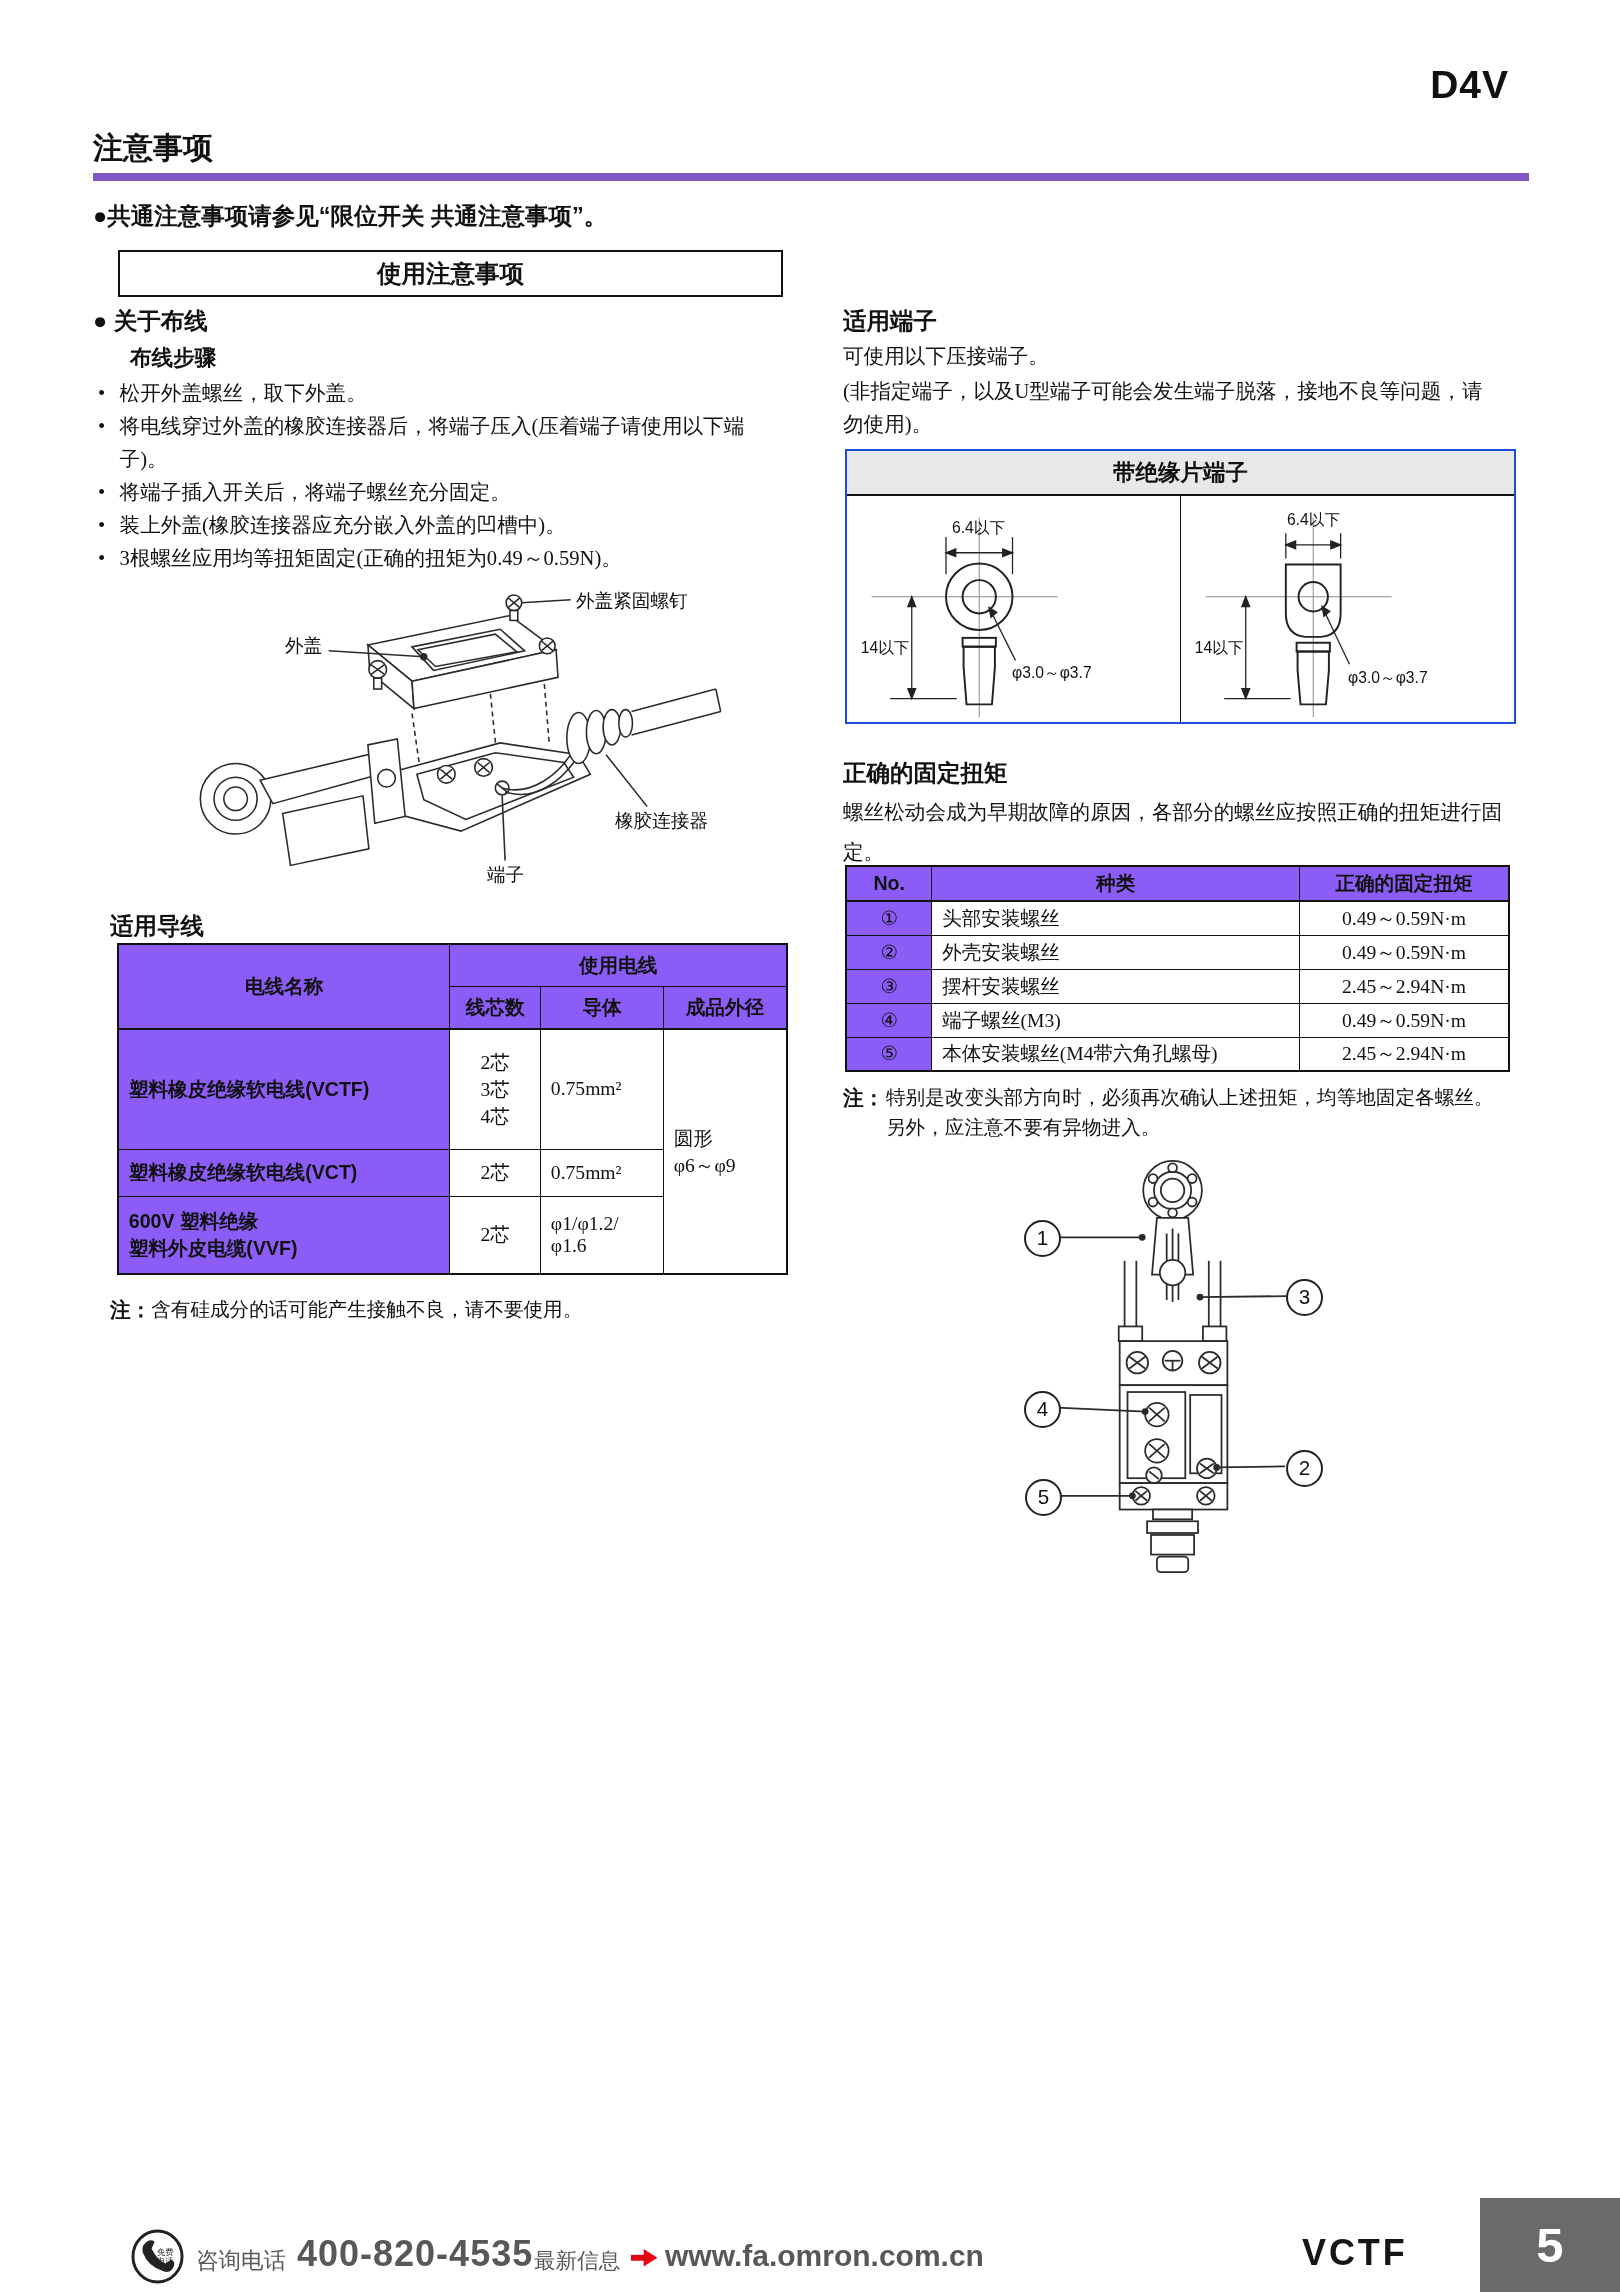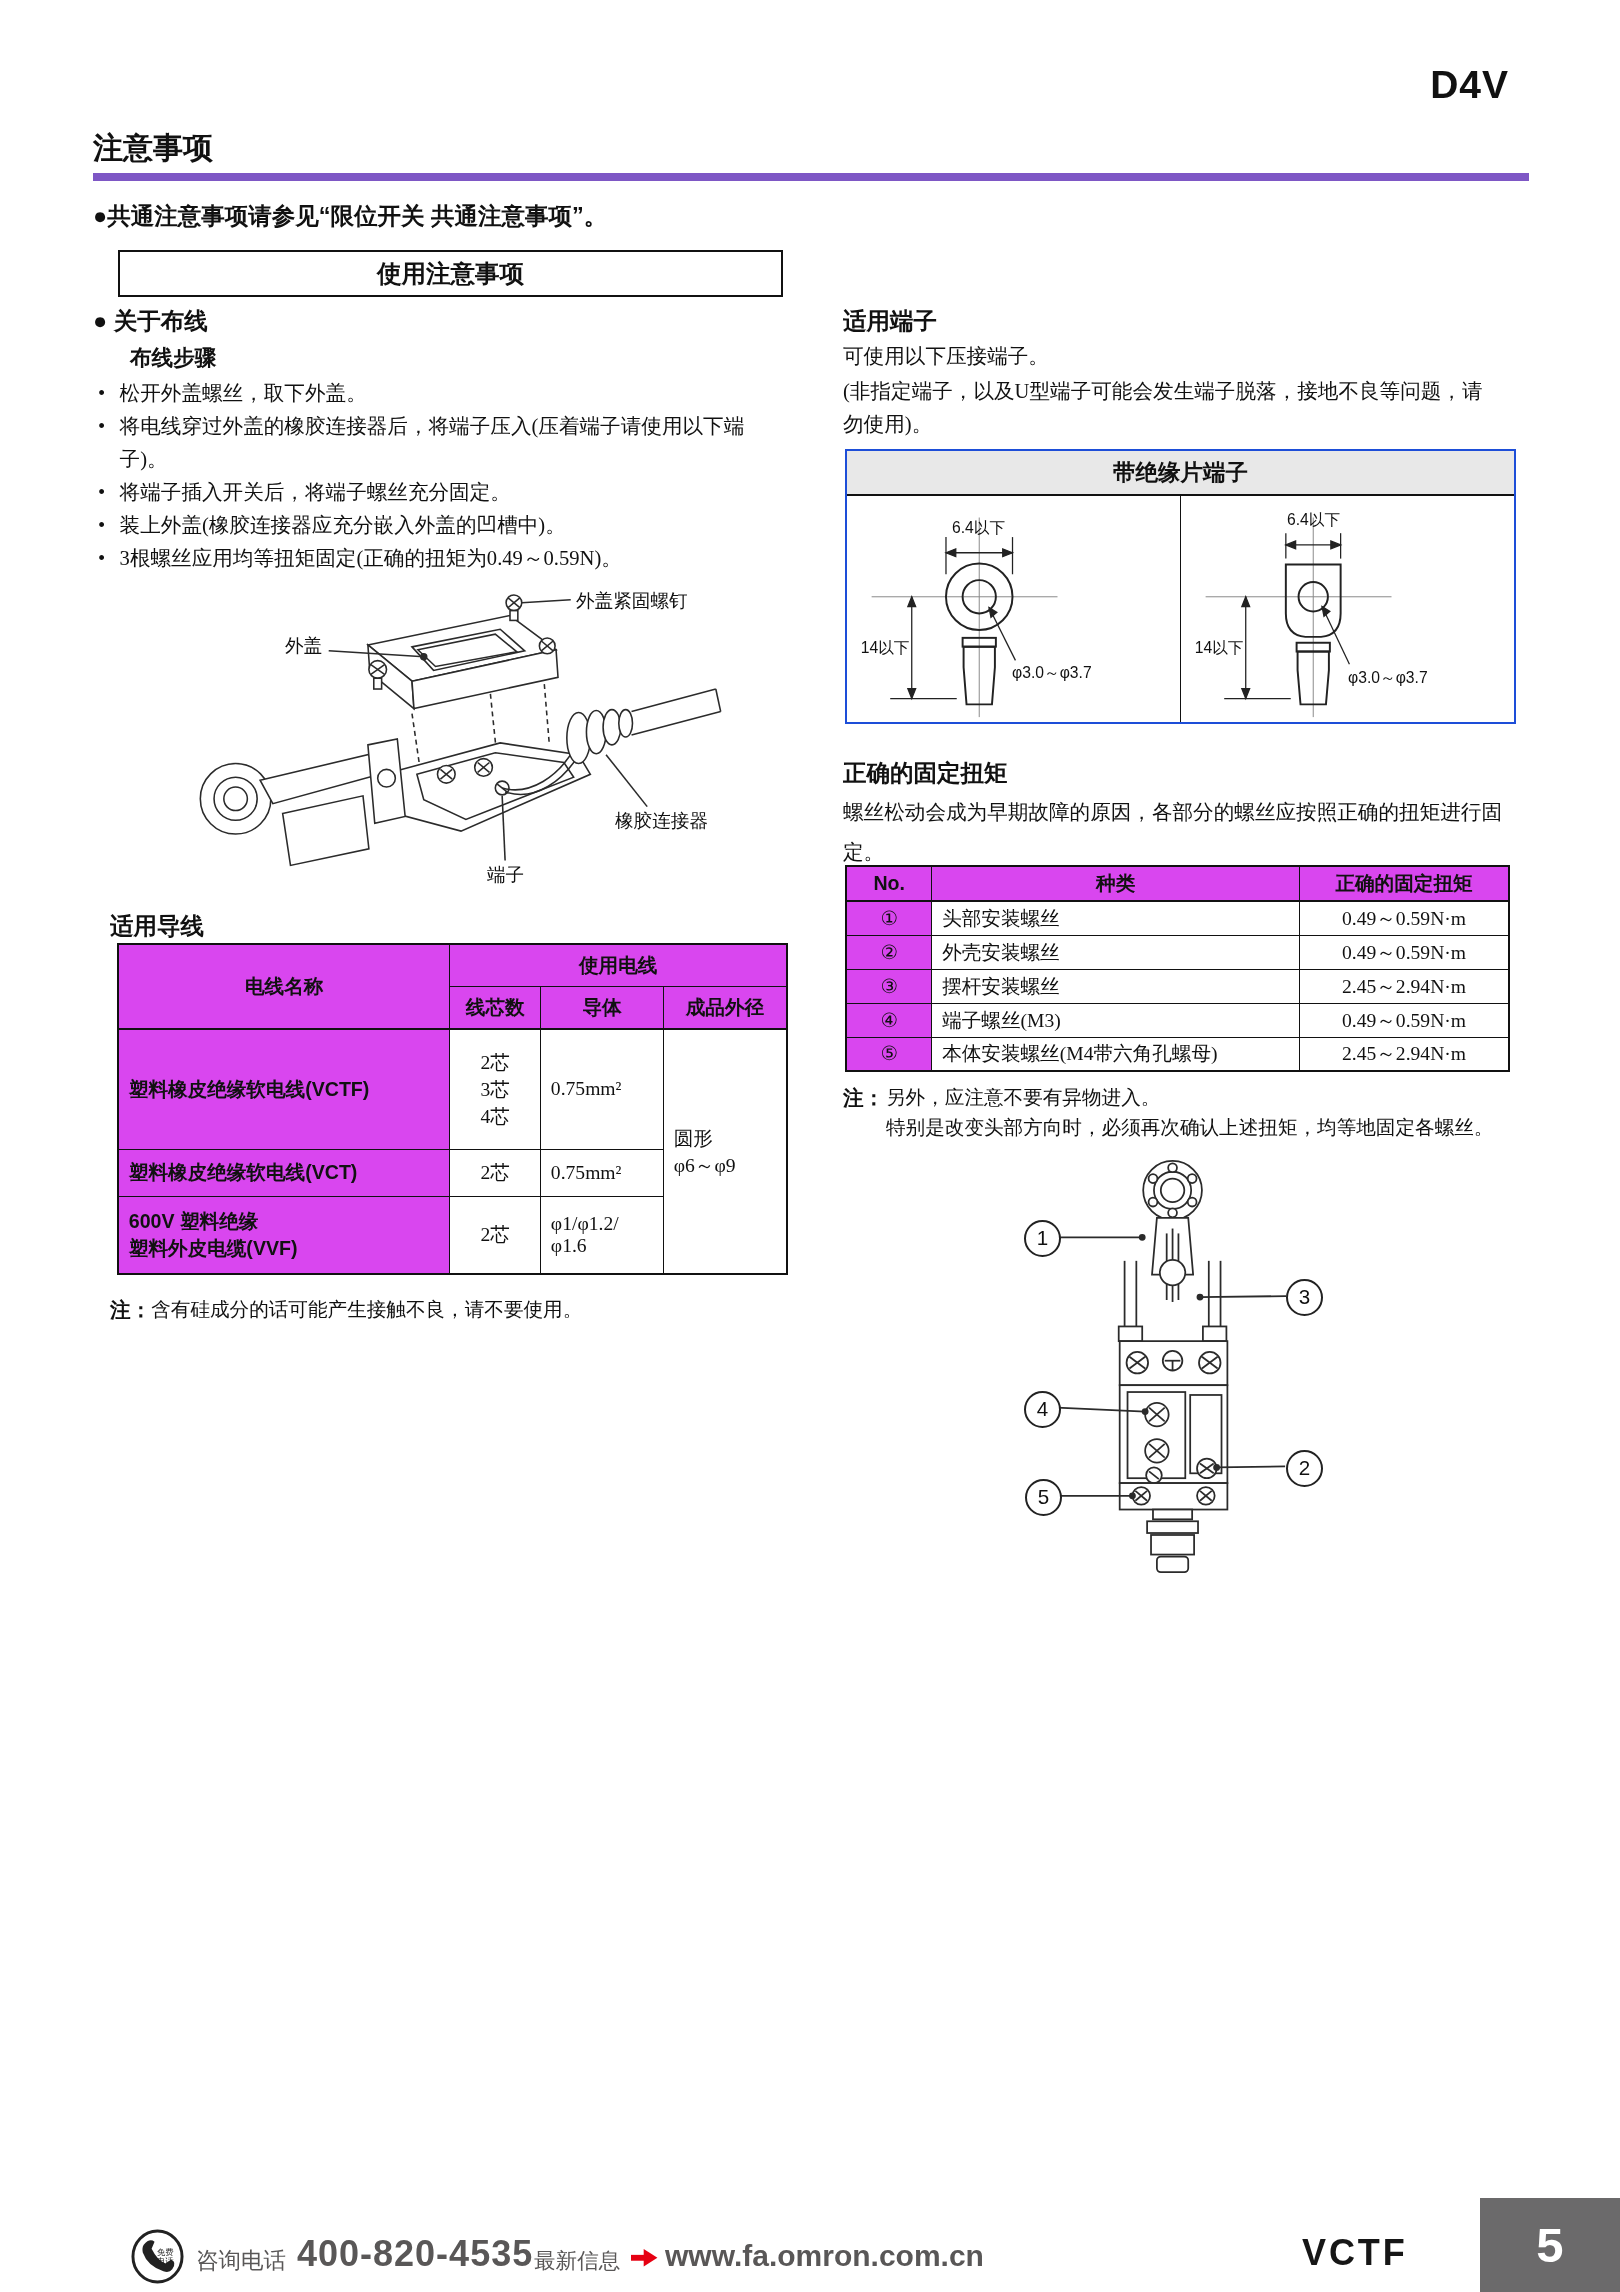--- a/index.html
+++ b/index.html
@@ -17,21 +17,21 @@
   .h2{font-size:23.5px;}
   .h3{font-size:21.6px;}
   .steps{font-size:20.6px;line-height:33px;width:681px;}
   .step{display:flex;}
   .step .mark{width:21.6px;flex:none;}
   .step .txt{flex:1;}
   
   table{border-collapse:collapse;}
   .dtab{border:2px solid #111;font-size:19.6px;}
   .dtab td,.dtab th{border:1px solid #111;padding:2px 9.8px;vertical-align:middle;}
-  .gray{background:#d946ef;}
+  .gray{background:#8b5cf6;}
   .cen{text-align:center;}
   .hdrline{border-bottom:2px solid #111 !important;}
   .notep{font-size:19.6px;display:flex;}
   .notep .lab{flex:none;font-size:20.6px;}
   
   .termbox{border:2px solid #1d4ed8;}
   .termhead{background:#e8e8e8;border-bottom:2px solid #111;text-align:center;
             font-size:22.5px;line-height:43px;}
   .termbody{display:flex;height:226px;}
   .termcell{flex:1;position:relative;}
@@ -329,22 +329,22 @@
       <td class="gray cen">⑤</td>
       <td>本体安装螺丝(M4带六角孔螺母)</td>
       <td class="cen">2.45～2.94N·m</td>
     </tr>
   </tbody>
     </table>
 
   <div class="abs notep" style="left:843px;top:1083px;width:676px;line-height:30px;">
     <span class="lab sans b" style="width:43px;">注：</span>
     <span>
+      <span style="display:block;">特别是改变头部方向时，必须再次确认上述扭矩，均等地固定各螺丝。</span>
       <span style="display:block;">另外，应注意不要有异物进入。</span>
-      <span style="display:block;">特别是改变头部方向时，必须再次确认上述扭矩，均等地固定各螺丝。</span>
     </span>
   </div>
 
   <div class="abs" style="left:965px;top:1145px;width:421px;height:451px;">
     <svg width="421" height="451" viewBox="0 0 430 460">
       <g stroke="#2b2b2b" stroke-width="1.8" fill="#fff">
 
         <circle cx="212" cy="46" r="30"></circle>
         <circle cx="212" cy="46" r="19"></circle>
         <circle cx="212" cy="46" r="12"></circle>

